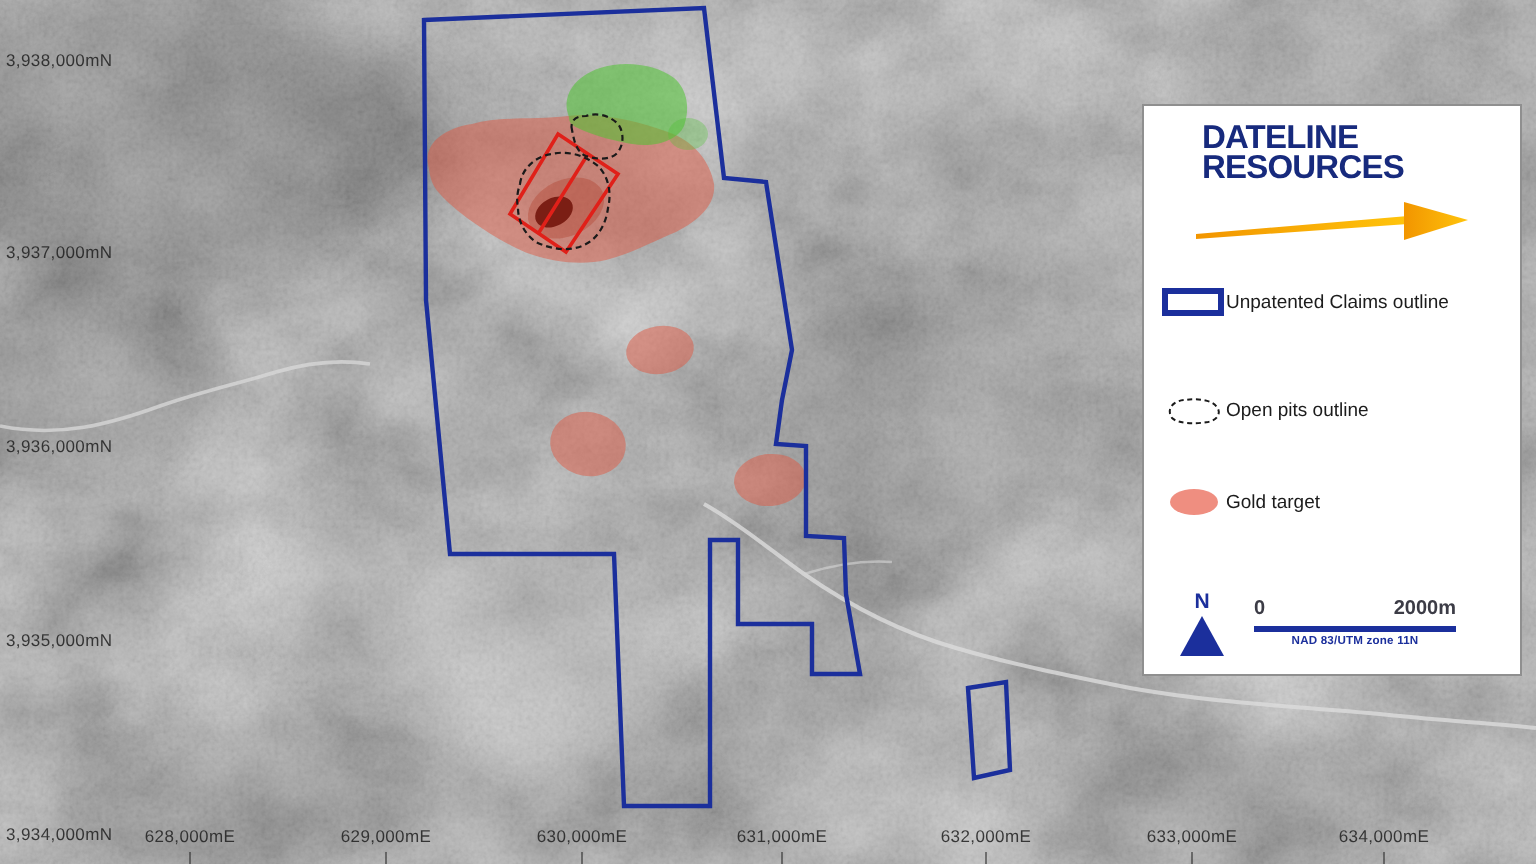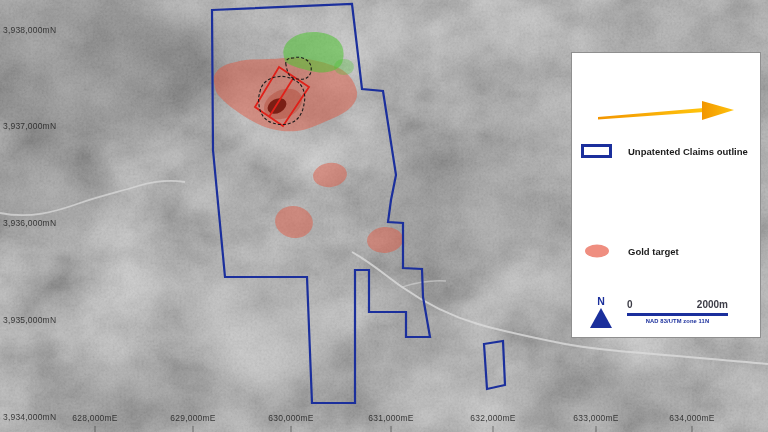--- a/index.html
+++ b/index.html
@@ -20,21 +20,21 @@
     background:#ffffff;border:1px solid #8f8f8f;box-sizing:border-box;z-index:5;
   }
   .logo{position:absolute;left:29px;top:9px;line-height:15px;
     font-size:16.5px;font-weight:bold;letter-spacing:-.4px;color:#172a7d;}
   .logo div{white-space:nowrap;}
   .logo-arrow{position:absolute;left:24px;top:46px;}
   .lrow{position:absolute;left:9px;width:175px;height:16px;
     display:flex;align-items:center;}
   .lrow .swatch{width:31px;height:14px;box-sizing:border-box;flex:0 0 31px;
     display:flex;align-items:center;justify-content:center;}
-  .lrow .lbl{margin-left:16px;font-size:9.5px;font-weight:700;color:#1c1c1c;
+  .lrow .lbl{margin-left:1px;font-size:9.5px;font-weight:400;color:#1c1c1c;
     white-space:nowrap;}
   .sw-unpat{border:3.5px solid #1b2f9c;background:#fff;}
   .sw-pat{border:3.5px solid #e02019;background:#fff;}
   .north{position:absolute;left:14px;top:242px;width:30px;text-align:center;}
   .north .nlabel{font-size:10.5px;font-weight:bold;color:#1b2f9c;}
   .scalebar{position:absolute;left:55px;top:246px;width:101px;}
   .scale-nums{display:flex;justify-content:space-between;
     font-size:10px;font-weight:600;color:#3c3c46;line-height:12px;}
   .scale-line{height:2.5px;background:#1b2f9c;margin-top:2px;}
   .datum{margin-top:2px;text-align:center;font-size:5.8px;color:#1b2f9c;
@@ -138,35 +138,47 @@
 
   <div class="coord easting" style="left:95px;top:413px">628,000mE</div>
   <div class="coord easting" style="left:193px;top:413px">629,000mE</div>
   <div class="coord easting" style="left:291px;top:413px">630,000mE</div>
   <div class="coord easting" style="left:391px;top:413px">631,000mE</div>
   <div class="coord easting" style="left:493px;top:413px">632,000mE</div>
   <div class="coord easting" style="left:596px;top:413px">633,000mE</div>
   <div class="coord easting" style="left:692px;top:413px">634,000mE</div>
 
   <div class="legend">
+    <div class="logo">
+      <div>DATELINE</div>
+      <div>RESOURCES</div>
+    </div>
     <svg class="logo-arrow" width="145" height="28" viewBox="0 0 145 28">
       <defs>
         <linearGradient id="goldgrad" x1="0" y1="0" x2="1" y2="0">
           <stop offset="0" stop-color="#f29500"></stop>
           <stop offset="1" stop-color="#ffc40c"></stop>
         </linearGradient>
       </defs>
       <polygon points="2,18 108,9 108,13 2,20.5" fill="url(#goldgrad)"></polygon>
       <polygon points="106,2 138,11 106,21" fill="url(#goldgrad)"></polygon>
     </svg>
 
     <div class="lrow" style="top:90px">
       <div class="swatch sw-unpat"></div>
       <div class="lbl">Unpatented Claims outline</div>
     </div>
+    <div class="lrow" style="top:144px">
+      <div class="swatch">
+        <svg width="30" height="16" viewBox="0 0 30 16">
+          <path d="M 3,10 C 2,6 6,3 11,3 C 16,2 24,3 26,6 C 29,9 27,13 22,14 C 16,15 7,15 4,12 Z" fill="none" stroke="#1a1a1a" stroke-width="1" stroke-dasharray="2.5 1.8"></path>
+        </svg>
+      </div>
+      <div class="lbl">Open pits outline</div>
+    </div>
     <div class="lrow" style="top:190px">
       <div class="swatch">
         <svg width="30" height="16" viewBox="0 0 30 16">
             <ellipse cx="15" cy="8" rx="12" ry="6.5" fill="#ef8e80"></ellipse>
           </svg>
       </div>
       <div class="lbl">Gold target</div>
     </div>
 
     <div class="north">

